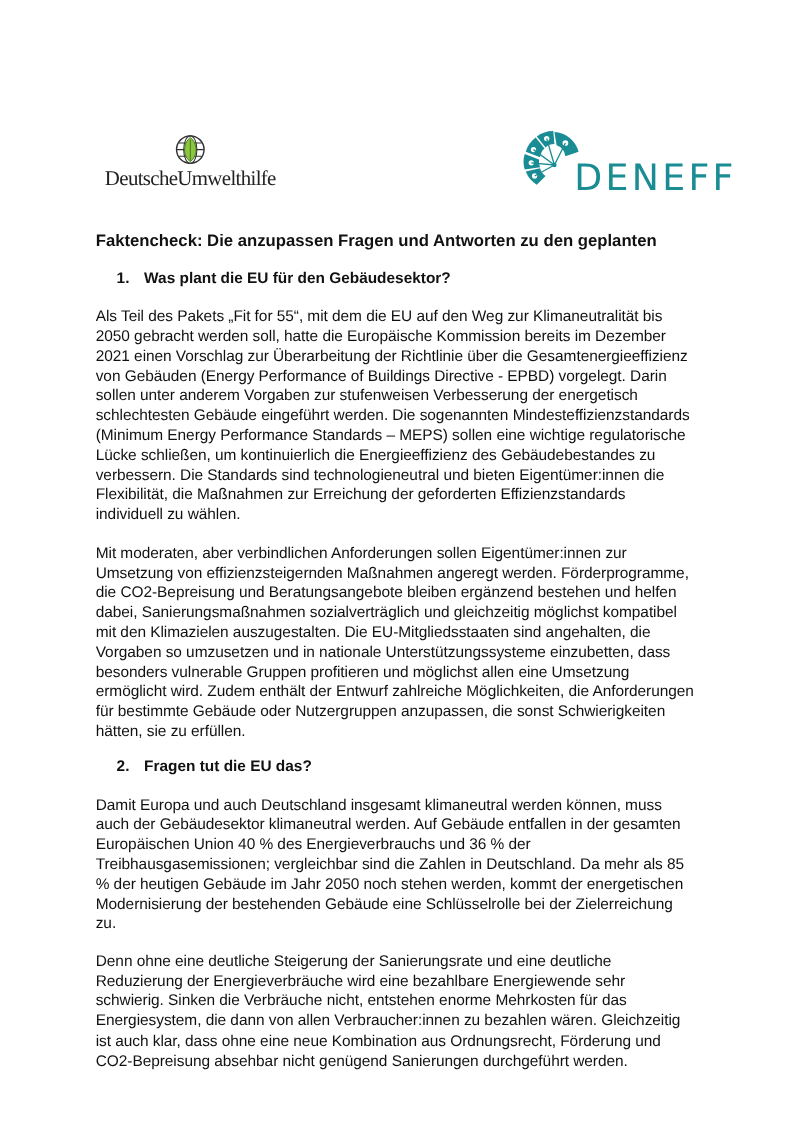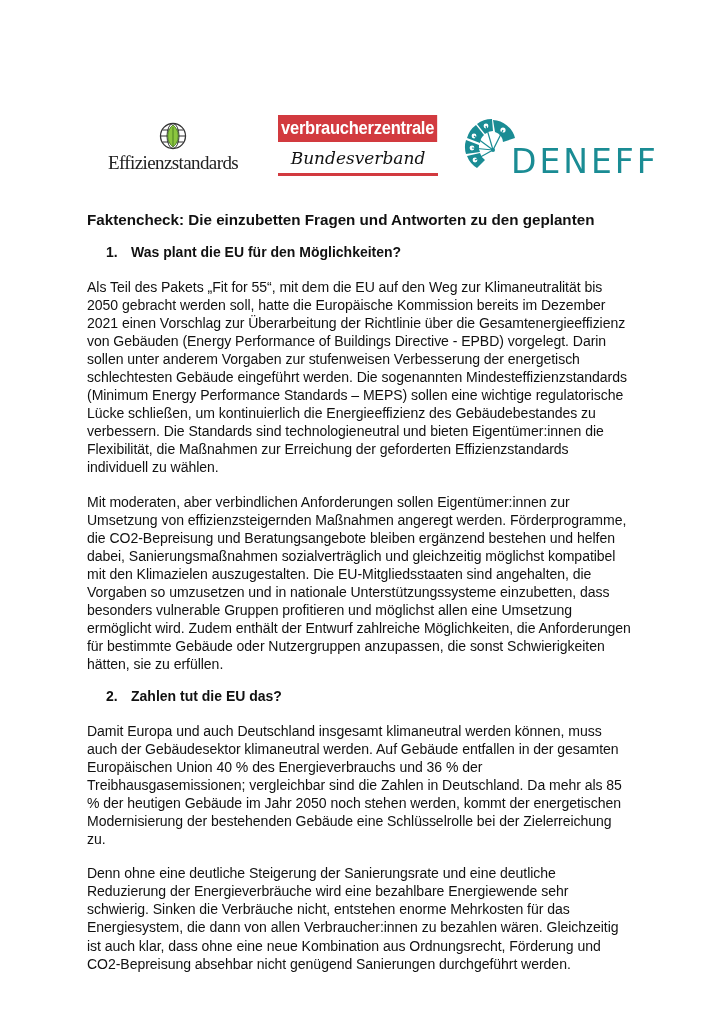--- a/index.html
+++ b/index.html
@@ -8,21 +8,21 @@
       font-family: "Liberation Sans", sans-serif; color: #111;
     }
     .logos { position: absolute; top: 112px; left: 0; width: 725px; height: 75px; }
     .duh { position: absolute; left: 88px; top: 10px; width: 170px; text-align: center; }
     .duh-globe { display: block; margin: 0 auto 2px auto; width: 28px; height: 28px; }
     .duh-text { font-family: "Liberation Serif", serif; font-size: 19px; color: #222; letter-spacing: -0.6px; white-space: nowrap; }
     .vz { position: absolute; left: 278px; top: 3px; width: 160px; }
     .vz-top { background: #d23a3f; color: #fff; font-family: "Liberation Sans", sans-serif; font-weight: bold; font-size: 18px; text-align: center; height: 27px; line-height: 27px; letter-spacing: -0.3px; transform: scaleX(0.92); transform-origin: left center; width: 173px; }
     .vz-bottom { font-family: "DejaVu Serif", serif; font-style: italic; font-size: 17px; text-align: center; color: #111; margin-top: 5px; height: 22px; line-height: 22px; }
     .vz-line { height: 3px; background: #d23a3f; margin-top: 4px; }
-    .deneff { position: absolute; left: 463px; top: 4px; width: 180px; height: 70px; }
+    .deneff { position: absolute; left: 474px; top: 4px; width: 180px; height: 70px; }
     .deneff-mark { position: absolute; left: 0; top: 0; width: 58px; height: 58px; }
     .deneff-text { position: absolute; left: 48px; top: 26px; font-family: "DejaVu Sans", sans-serif; font-size: 33px; color: #1a8c94; letter-spacing: 3px; }
 
     .content { position: absolute; left: 87px; top: 210px; width: 560px; }
     .title { font-weight: bold; font-size: 15.2px; line-height: 20px; margin: 0; }
     .q-heading { font-weight: bold; font-size: 14px; line-height: 18px; margin: 13px 0 17px 0; padding-left: 19px; }
     .q-heading .num { display: inline-block; width: 25px; }
     .para { font-size: 14.05px; line-height: 18.05px; margin: 0 16px 16px 0; letter-spacing: -0.05px; }
   </style>
 </head>
@@ -32,28 +32,23 @@
   <div class="duh">
     <svg class="duh-globe" viewBox="0 0 28 28">
       <circle cx="14" cy="14" r="12.5" fill="none" stroke="#333" stroke-width="1.3"></circle>
       <ellipse cx="14" cy="14" rx="6" ry="12.5" fill="none" stroke="#333" stroke-width="1"></ellipse>
       <line x1="1.5" y1="14" x2="26.5" y2="14" stroke="#333" stroke-width="1"></line>
       <line x1="3.5" y1="8" x2="24.5" y2="8" stroke="#333" stroke-width="1"></line>
       <line x1="3.5" y1="20" x2="24.5" y2="20" stroke="#333" stroke-width="1"></line>
       <path d="M14 3 C21 8 21 20 14 25 C7 20 7 8 14 3 Z" fill="#8cc63f" stroke="#3b6e1a" stroke-width="0.8"></path>
       <line x1="14" y1="5" x2="14" y2="24" stroke="#3b6e1a" stroke-width="0.8"></line>
     </svg>
-    <span class="duh-text">Effizienzstandards</span>
+    <span class="duh-text">DeutscheUmwelthilfe</span>
   </div>
 
-  <div class="vz">
-    <div class="vz-top">verbraucherzentrale</div>
-    <div class="vz-bottom">Bundesverband</div>
-    <div class="vz-line"></div>
-  </div>
 
   <div class="deneff">
     <svg class="deneff-mark" viewBox="0 0 58 58">
       <g fill="#1a8c94">
         <path d="M30 4 A24 24 0 0 1 52 22 L40 26 A12 12 0 0 0 32 16 Z"></path>
         <path d="M14 8 A24 24 0 0 1 29 3 L30 15 A12 12 0 0 0 22 18 Z"></path>
         <path d="M4 22 A24 24 0 0 1 13 9 L21 19 A12 12 0 0 0 17 27 Z"></path>
         <path d="M3 38 A24 24 0 0 1 3 24 L16 29 A12 12 0 0 0 17 36 Z"></path>
         <path d="M14 52 A24 24 0 0 1 4 40 L17 37 A12 12 0 0 0 22 44 Z"></path>
       </g>
@@ -72,27 +67,27 @@
         <line x1="30" y1="34" x2="12" y2="44"></line>
       </g>
       <circle cx="30" cy="34" r="2" fill="#1a8c94"></circle>
     </svg>
     <span class="deneff-text">DENEFF</span>
   </div>
 </div>
 
 <div class="content">
   <p class="title">
-    <span>Faktencheck: Die einzubetten Fragen und Antworten zu den geplanten</span><br>
+    <span>Faktencheck: Die anzupassen Fragen und Antworten zu den geplanten</span><br>
   </p>
 
   <div class="q-heading">
-    <span class="num">1.</span><span>Was plant die EU für den Möglichkeiten?</span>
+    <span class="num">1.</span><span>Was plant die EU für den Gebäudesektor?</span>
   </div>
   <p class="para">Als Teil des Pakets „Fit for 55“, mit dem die EU auf den Weg zur Klimaneutralität bis 2050 gebracht werden soll, hatte die Europäische Kommission bereits im Dezember 2021 einen Vorschlag zur Überarbeitung der Richtlinie über die Gesamtenergieeffizienz von Gebäuden (Energy Performance of Buildings Directive - EPBD) vorgelegt. Darin sollen unter anderem Vorgaben zur stufenweisen Verbesserung der energetisch schlechtesten Gebäude eingeführt werden. Die sogenannten Mindesteffizienzstandards (Minimum Energy Performance Standards – MEPS) sollen eine wichtige regulatorische Lücke schließen, um kontinuierlich die Energieeffizienz des Gebäudebestandes zu verbessern. Die Standards sind technologieneutral und bieten Eigentümer:innen die Flexibilität, die Maßnahmen zur Erreichung der geforderten Effizienzstandards individuell zu wählen.</p>
   <p class="para">Mit moderaten, aber verbindlichen Anforderungen sollen Eigentümer:innen zur Umsetzung von effizienzsteigernden Maßnahmen angeregt werden. Förderprogramme, die CO2-Bepreisung und Beratungsangebote bleiben ergänzend bestehen und helfen dabei, Sanierungsmaßnahmen sozialverträglich und gleichzeitig möglichst kompatibel mit den Klimazielen auszugestalten. Die EU-Mitgliedsstaaten sind angehalten, die Vorgaben so umzusetzen und in nationale Unterstützungssysteme einzubetten, dass besonders vulnerable Gruppen profitieren und möglichst allen eine Umsetzung ermöglicht wird. Zudem enthält der Entwurf zahlreiche Möglichkeiten, die Anforderungen für bestimmte Gebäude oder Nutzergruppen anzupassen, die sonst Schwierigkeiten hätten, sie zu erfüllen.</p>
 
   <div class="q-heading" style="margin-top:-2px;">
-    <span class="num">2.</span><span>Zahlen tut die EU das?</span>
+    <span class="num">2.</span><span>Fragen tut die EU das?</span>
   </div>
   <p class="para">Damit Europa und auch Deutschland insgesamt klimaneutral werden können, muss auch der Gebäudesektor klimaneutral werden. Auf Gebäude entfallen in der gesamten Europäischen Union 40 % des Energieverbrauchs und 36 % der Treibhausgasemissionen; vergleichbar sind die Zahlen in Deutschland. Da mehr als 85 % der heutigen Gebäude im Jahr 2050 noch stehen werden, kommt der energetischen Modernisierung der bestehenden Gebäude eine Schlüsselrolle bei der Zielerreichung zu.</p>
   <p class="para">Denn ohne eine deutliche Steigerung der Sanierungsrate und eine deutliche Reduzierung der Energieverbräuche wird eine bezahlbare Energiewende sehr schwierig. Sinken die Verbräuche nicht, entstehen enorme Mehrkosten für das Energiesystem, die dann von allen Verbraucher:innen zu bezahlen wären. Gleichzeitig ist auch klar, dass ohne eine neue Kombination aus Ordnungsrecht, Förderung und CO2-Bepreisung absehbar nicht genügend Sanierungen durchgeführt werden.</p>
 </div>
 
 </body></html>

